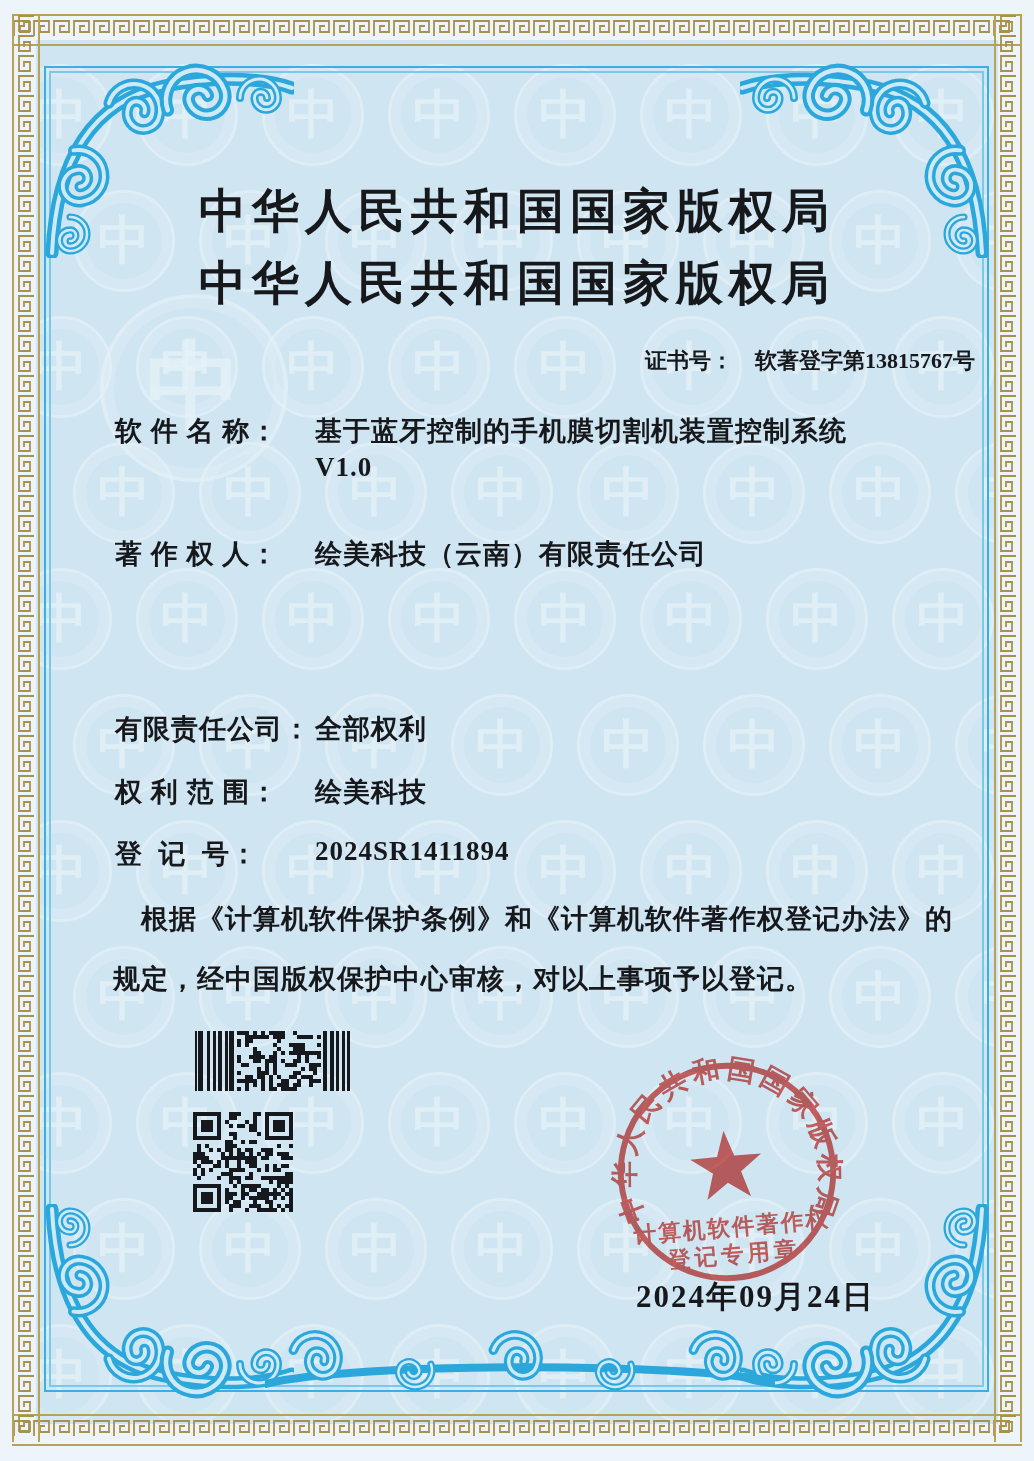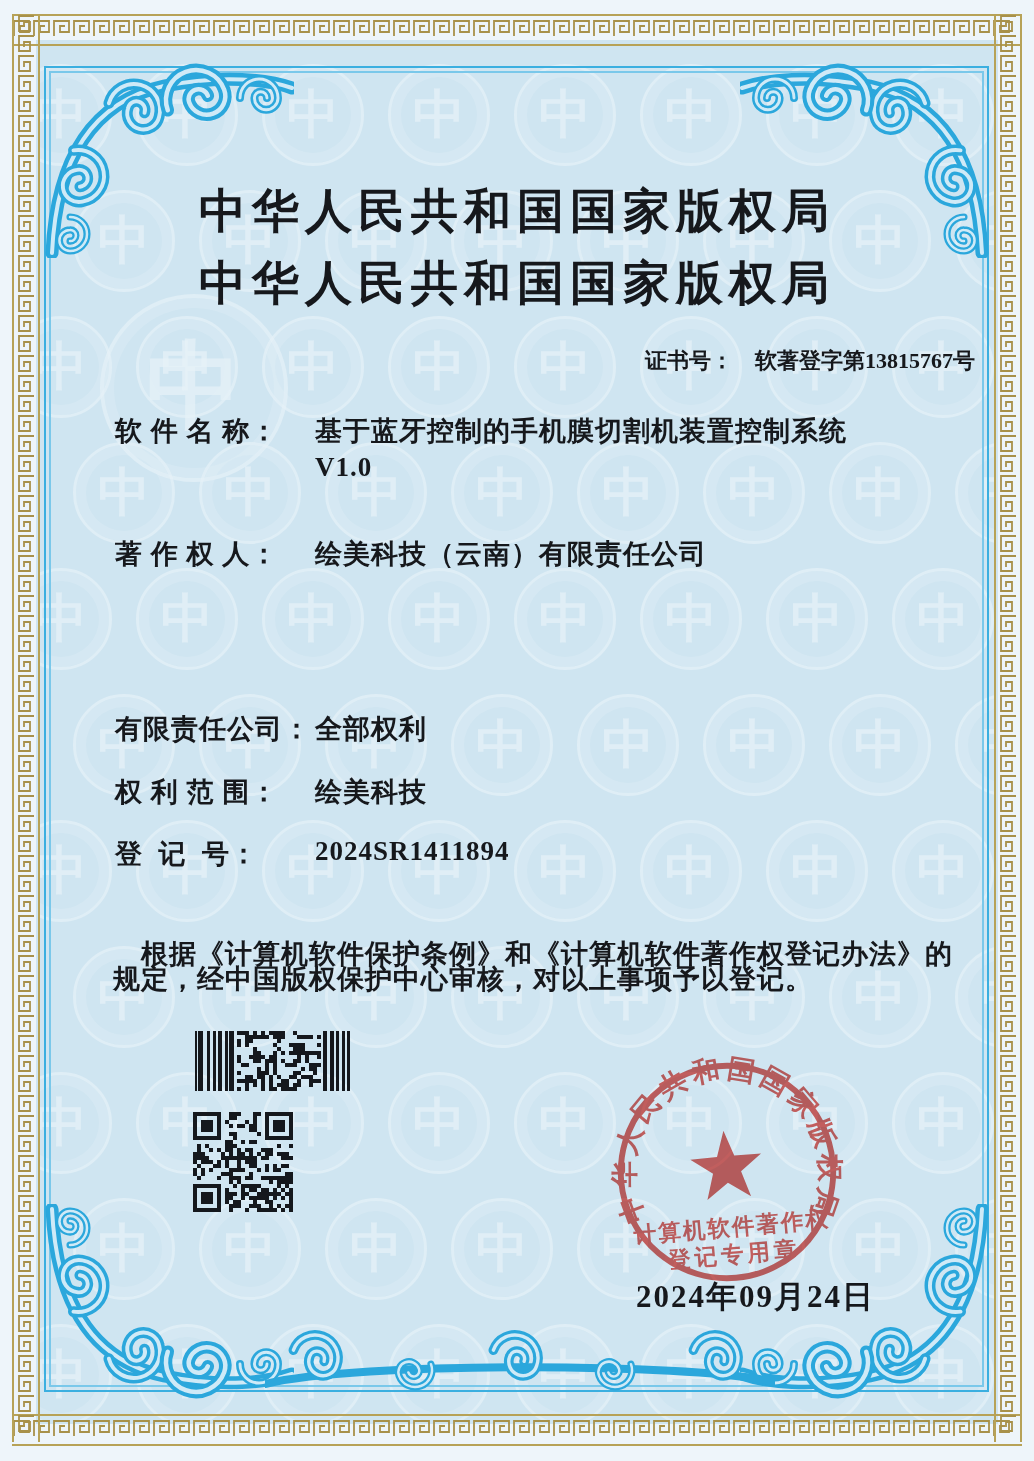--- a/index.html
+++ b/index.html
@@ -470,21 +470,21 @@
 
 <div class="txt row-label" style="left:115px;top:711px;">有限责任公司：</div>
 <div class="txt row-value" style="left:315px;top:711px;">全部权利</div>
 
 <div class="txt row-label" style="left:115px;top:774px;">权 利 范 围：</div>
 <div class="txt row-value" style="left:315px;top:774px;">绘美科技</div>
 
 <div class="txt row-label" style="left:115px;top:836px;">登  记  号：</div>
 <div class="txt row-value" style="left:315px;top:836px;">2024SR1411894</div>
 
-<div class="txt stmt" style="left:141px;top:936px;">根据《计算机软件保护条例》和《计算机软件著作权登记办法》的</div>
+<div class="txt stmt" style="left:141px;top:901px;">根据《计算机软件保护条例》和《计算机软件著作权登记办法》的</div>
 <div class="txt stmt" style="left:113px;top:961px;">规定，经中国版权保护中心审核，对以上事项予以登记。</div>
 
 <div class="barcode">
     <div class="bar" style="left:0.0px;width:1.5px"></div>
     <div class="bar" style="left:2.9px;width:5.4px"></div>
     <div class="bar" style="left:11.6px;width:3.6px"></div>
     <div class="bar" style="left:17.6px;width:3.4px"></div>
     <div class="bar" style="left:22.9px;width:3.7px"></div>
     <div class="bar" style="left:30.0px;width:2.5px"></div>
     <div class="bar" style="left:34.2px;width:4.6px"></div>

